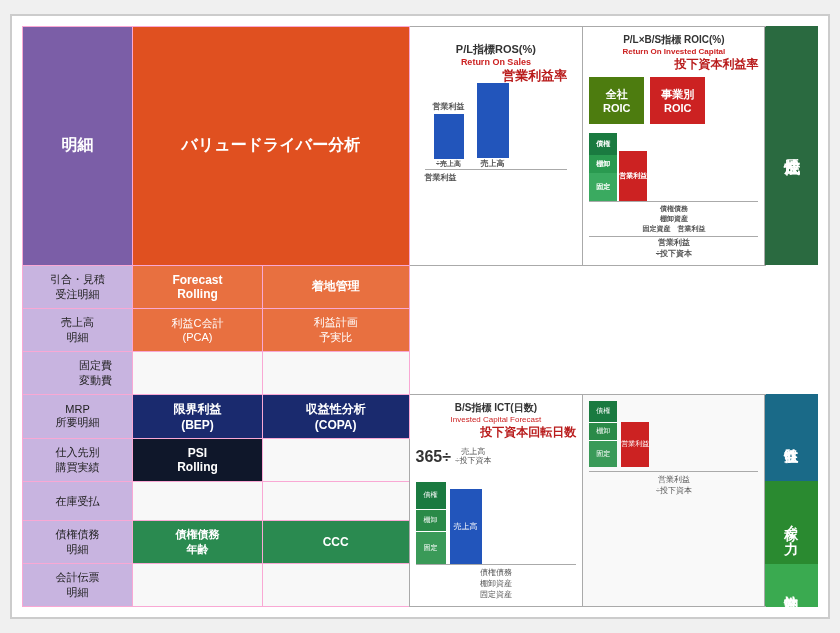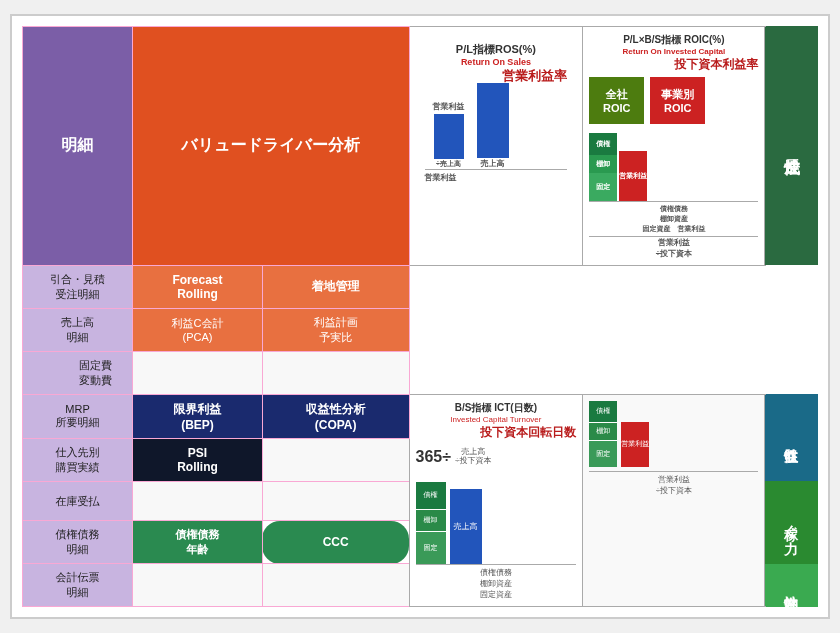--- a/index.html
+++ b/index.html
@@ -196,21 +196,21 @@
         <td class="cell cell-purple" style="font-size:11px; white-space:pre-line;">MRP
 所要明細</td>
         <td class="cell cell-navy" style="font-size:12px; font-weight:bold; white-space:pre-line;">限界利益
 (BEP)</td>
         <td class="cell cell-navy" style="font-size:12px; font-weight:bold; white-space:pre-line;">収益性分析
 (COPA)</td>
 
         <td class="cell chart-area" colspan="2" rowspan="5" style="vertical-align:top; padding:6px;">
           <div>
             <div style="font-size:10px; font-weight:bold; color:#333;">B/S指標 ICT(日数)</div>
-            <div style="font-size:8px; color:#cc2222;">Invested Capital Turnover</div>
+            <div style="font-size:8px; color:#cc2222;">Invested Capital Forecast</div>
             <div class="chart-title-red" style="font-size:12px;">投下資本回転日数</div>
 
             <div style="display:flex; align-items:flex-end; gap:2px; margin-top:6px;">
               <div style="font-size:16px; font-weight:bold; color:#333; margin-right:2px;">365÷</div>
               <div style="font-size:8px; color:#555; line-height:1.2;">売上高<br>÷投下資本</div>
             </div>
 
             <div style="display:flex; align-items:flex-end; gap:4px; height:95px; margin-top:4px; border-bottom:1px solid #aaa;">
               <div style="display:flex; flex-direction:column; width:30px;">
                 <div style="height:28px; background:#1a7a40; font-size:7px; color:white; display:flex; align-items:center; justify-content:center; border-bottom:1px solid white;">債権</div>
@@ -261,21 +261,21 @@
         <td class="cell" style="background:#f8f8f8;"></td>
         <td class="cell" style="background:#f8f8f8;"></td>
         <td class="side-label side-label-earn" rowspan="2">稼ぐ力</td>
       </tr>
 
       <tr>
         <td class="cell cell-purple" style="font-size:11px; white-space:pre-line;">債権債務
 明細</td>
         <td class="cell cell-green-medium" style="font-size:11px; font-weight:bold; white-space:pre-line;">債権債務
 年齢</td>
-        <td class="cell cell-green-medium" style="font-size:12px; font-weight:bold;border-radius:18px;">CCC</td>
+        <td class="cell cell-green-medium" style="font-size:12px; font-weight:bold;">CCC</td>
       </tr>
 
       <tr>
         <td class="cell cell-purple" style="font-size:11px; white-space:pre-line;">会計伝票
 明細</td>
         <td class="cell" style="background:#f8f8f8;"></td>
         <td class="cell" style="background:#f8f8f8;"></td>
         <td class="side-label side-label-efficiency">効率性</td>
       </tr>
     </tbody>

